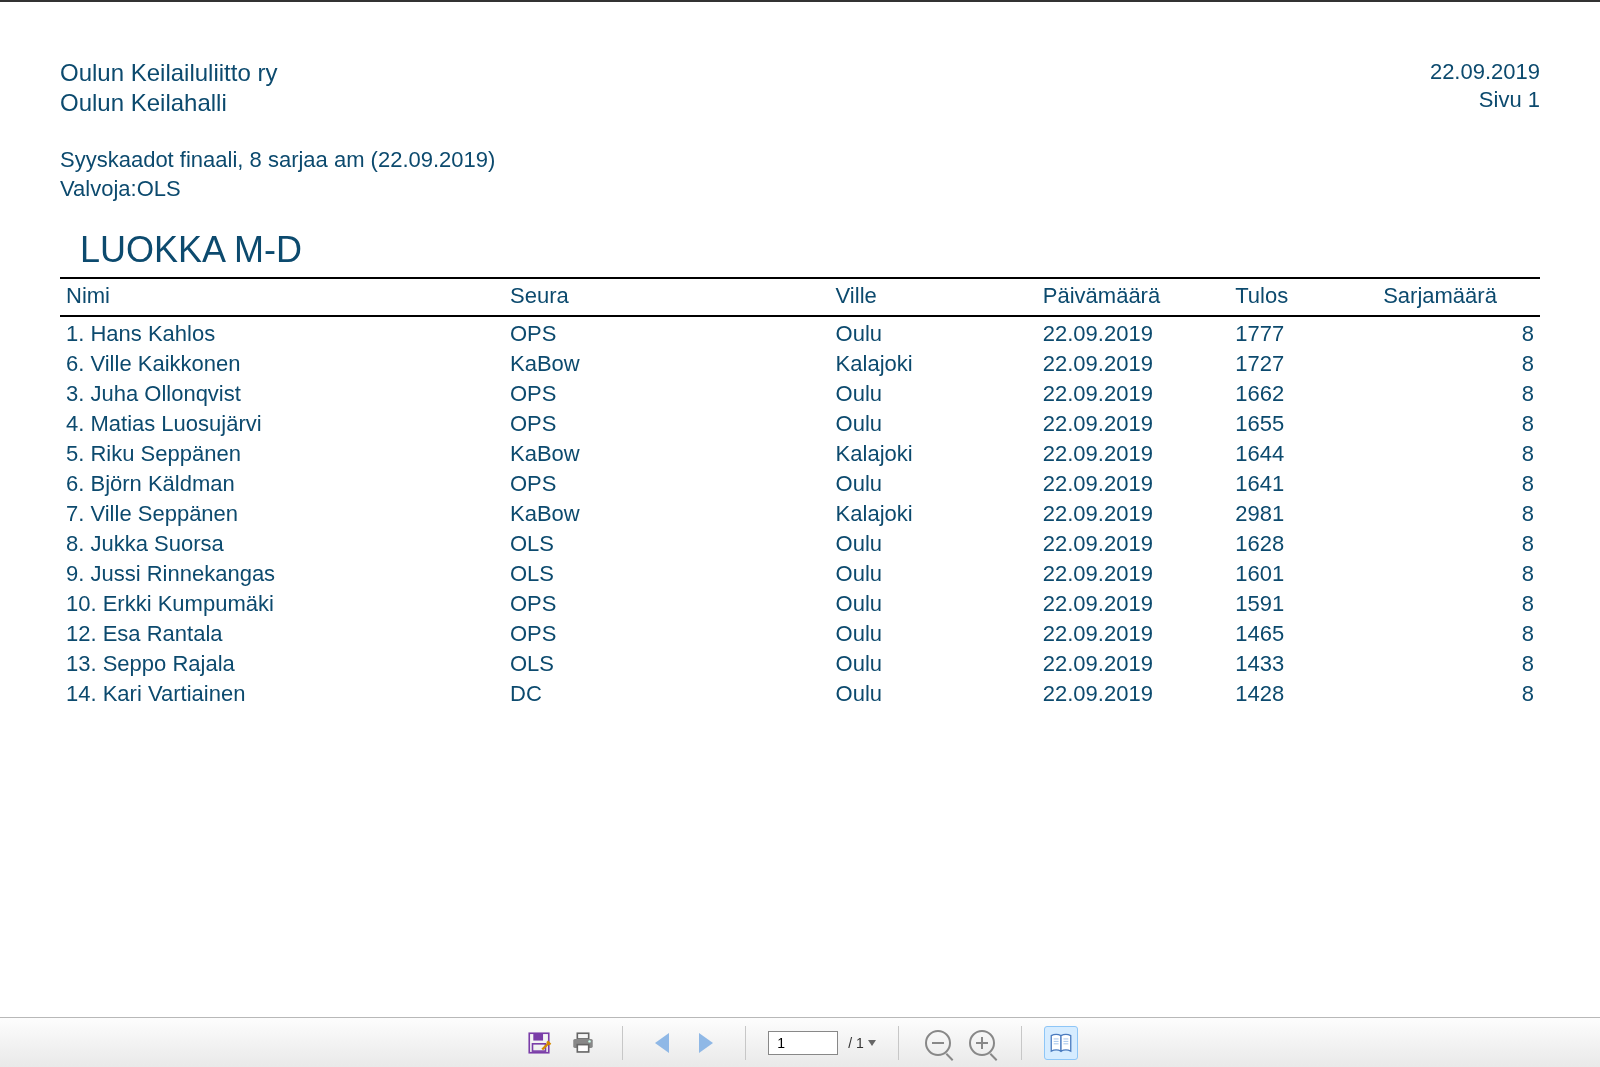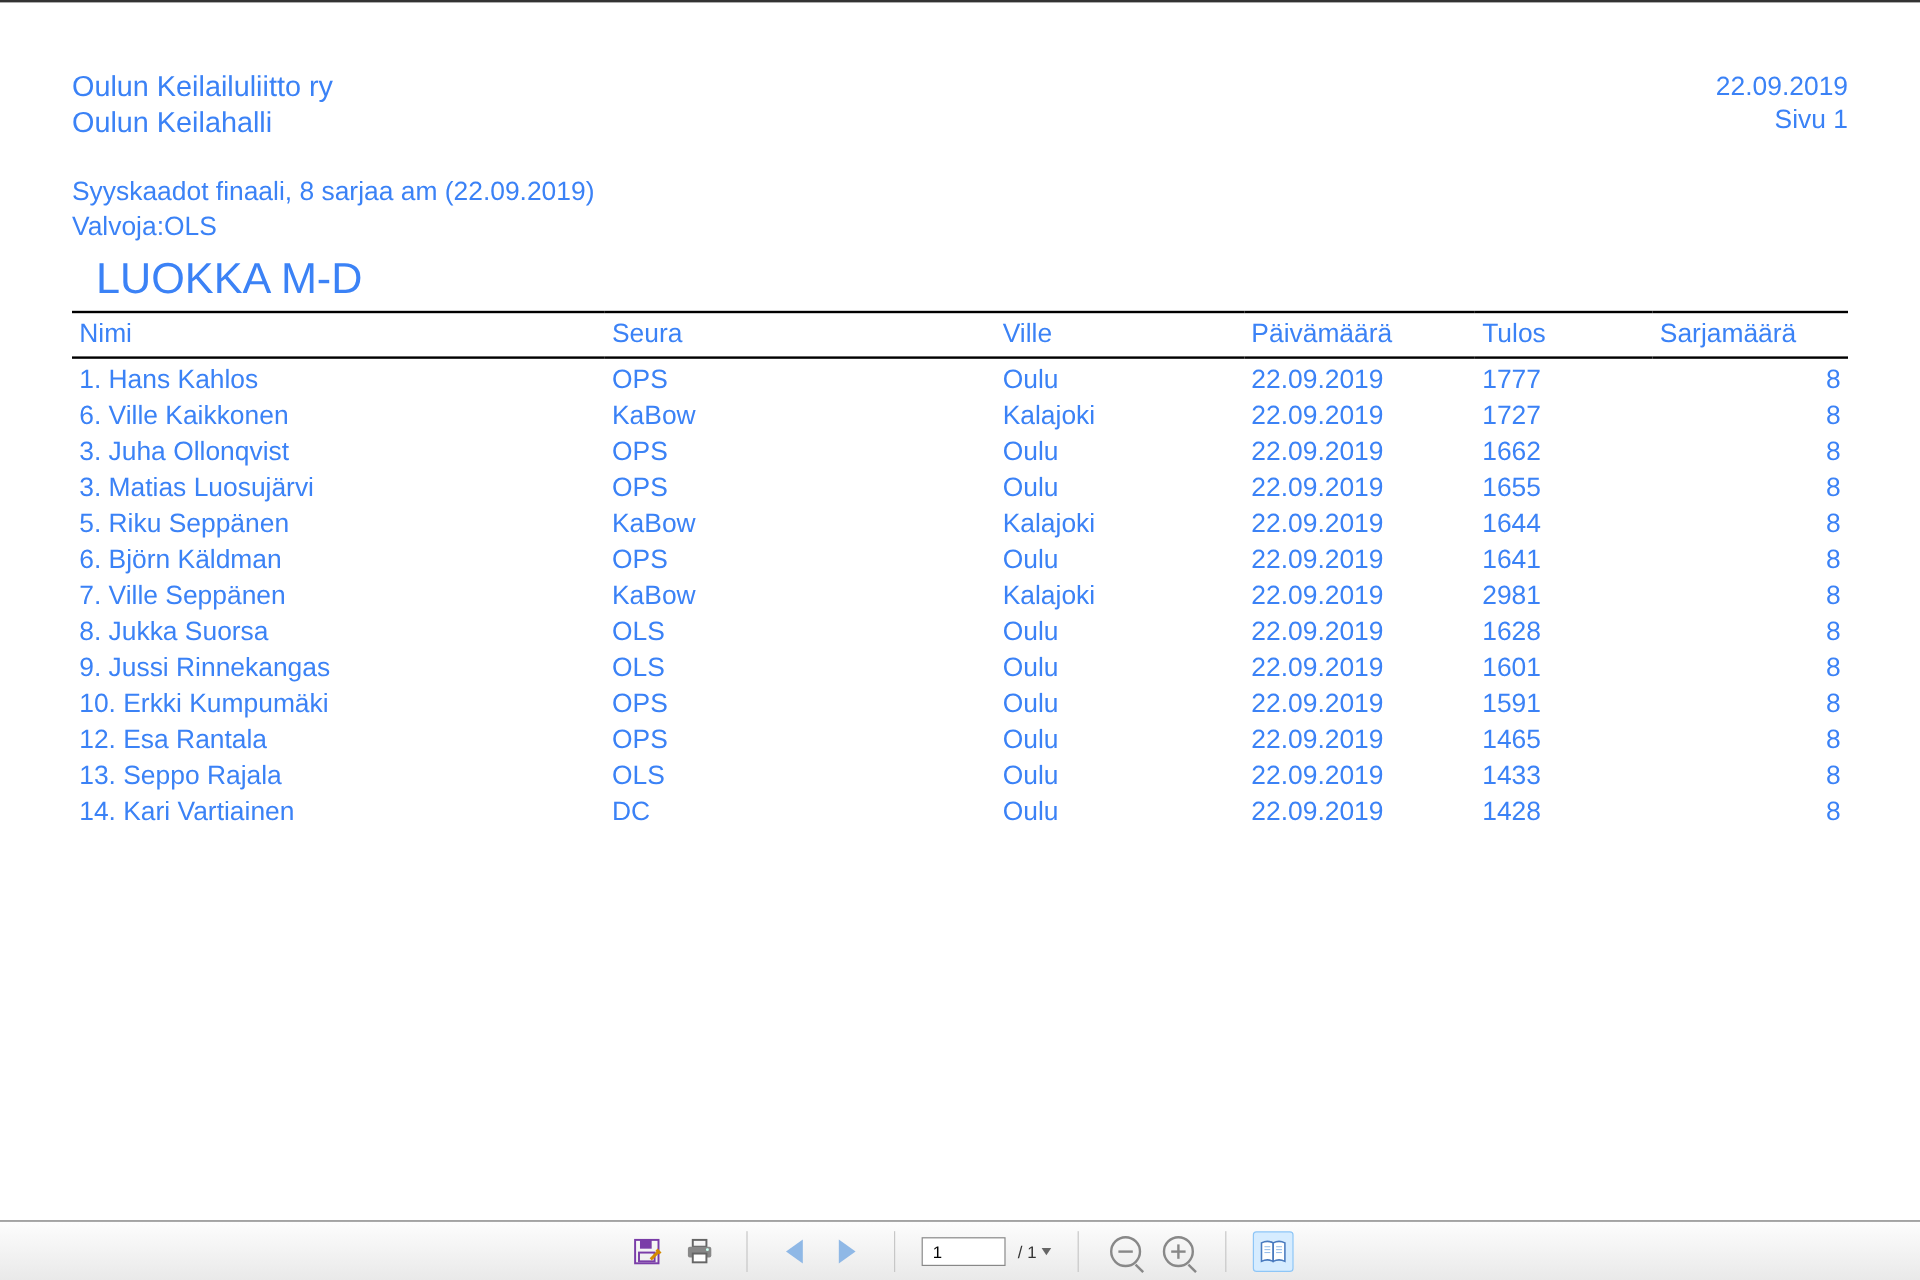--- a/index.html
+++ b/index.html
@@ -19,32 +19,32 @@
     justify-content: center;
     padding: 0;
   }
   .page {
     width: 1600px;
     min-height: 100%;
     background: #fff;
     border-top: 2px solid #333;
     padding: 56px 60px 40px 60px;
     font-size: 22px;
-    color: #3b82f6;
+    color: #0c4a6e;
     position: relative;
   }
   .hdr {
     display: flex;
     justify-content: space-between;
     align-items: flex-start;
     margin-bottom: 28px;
   }
   .hdr-left { font-size: 24px; line-height: 1.25; }
   .hdr-right { text-align: right; font-size: 22px; line-height: 1.25; }
-  .event-info { font-size: 22px; line-height: 1.3; margin-bottom: 8px; }
+  .event-info { font-size: 22px; line-height: 1.3; margin-bottom: 26px; }
   .section-title { font-size: 36px; margin-bottom: 6px; margin-left: 20px; }
 
   table.results {
     width: 100%;
     border-collapse: collapse;
     font-size: 22px;
   }
   table.results thead th {
     text-align: left;
     font-weight: 400;
@@ -195,21 +195,21 @@
           </tr>
           <tr>
             <td class="col-nimi">3. Juha Ollonqvist</td>
             <td class="col-seura">OPS</td>
             <td class="col-liitto">Oulu</td>
             <td class="col-pvm">22.09.2019</td>
             <td class="col-tulos">1662</td>
             <td class="col-sarja right">8</td>
           </tr>
           <tr>
-            <td class="col-nimi">3. Matias Luosujärvi</td>
+            <td class="col-nimi">4. Matias Luosujärvi</td>
             <td class="col-seura">OPS</td>
             <td class="col-liitto">Oulu</td>
             <td class="col-pvm">22.09.2019</td>
             <td class="col-tulos">1655</td>
             <td class="col-sarja right">8</td>
           </tr>
           <tr>
             <td class="col-nimi">5. Riku Seppänen</td>
             <td class="col-seura">KaBow</td>
             <td class="col-liitto">Kalajoki</td>

